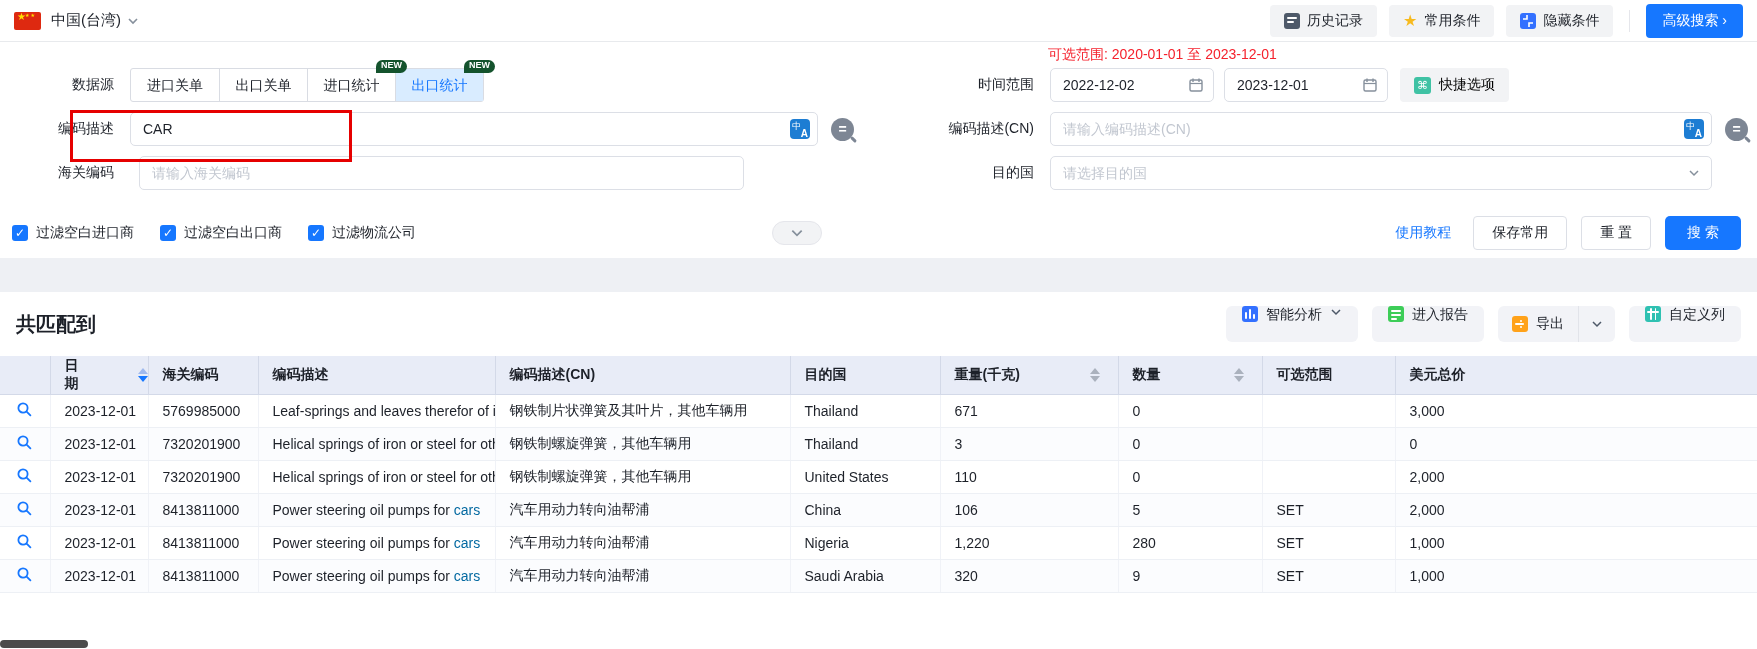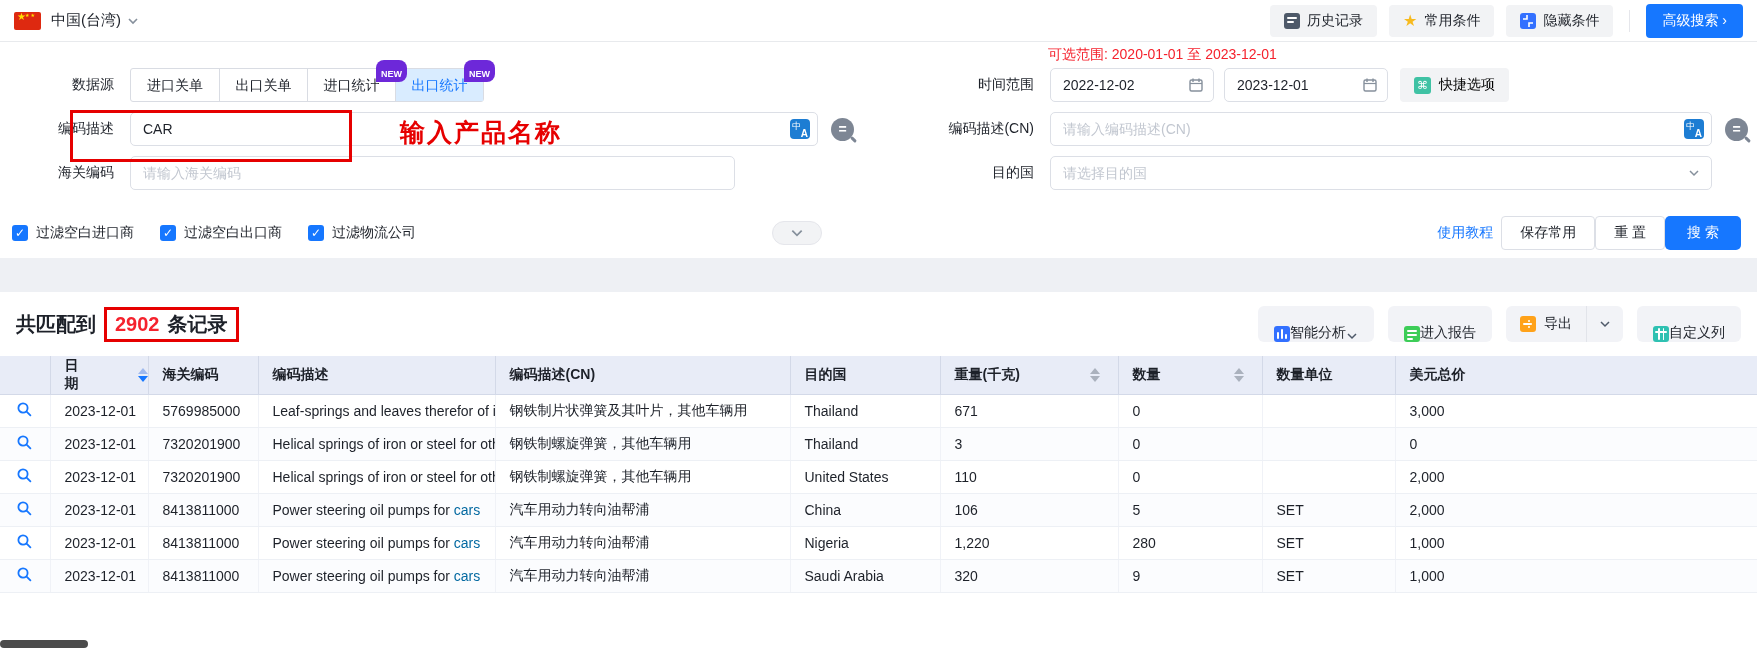--- a/index.html
+++ b/index.html
@@ -26,21 +26,21 @@
   .f-right { flex:1; }
   .f-row { display:flex; align-items:center; height:34px; margin-bottom:10px; position:relative; }
   .f-label { width:130px; flex:none; text-align:right; padding-right:16px; font-size:14px; color:#1d2129; }
   .f-label-r { width:170px; flex:none; text-align:right; padding-right:16px; font-size:14px; color:#1d2129; }
 
   
   .tabs { display:flex; border:1px solid #d9dce3; border-radius:3px; background:#fff; }
   .tab { position:relative; width:88px; height:32px; line-height:32px; text-align:center; font-size:14px; color:#1d2129; cursor:pointer; border-left:1px solid #d9dce3; }
   .tab:first-child { border-left:none; }
   .tab.active { background:#d9ecff; color:#1677ff; }
-  .new-badge { position:absolute; top:-9px; right:-12px; background:#6d28d9; color:#fff; font-size:9px; font-weight:bold; line-height:1; padding:10px 5px 3px; border-radius:8px 8px 8px 0; z-index:3; }
+  .new-badge { position:absolute; top:-9px; right:-12px; background:#14532d; color:#fff; font-size:9px; font-weight:bold; line-height:1; padding:1px 5px 3px; border-radius:8px 8px 8px 0; z-index:3; }
 
   
   .inp-wrap { position:relative; display:flex; align-items:center; }
   .inp { height:34px; border:1px solid #dcdfe6; border-radius:5px; font-size:14px; color:#1d2129; padding:0 12px; outline:none; background:#fff; font-family:inherit; }
   .inp::placeholder { color:#c2c7d0; }
   .date-hint { position:absolute; left:168px; top:-22px; color:#f5222d; font-size:14px; white-space:nowrap; }
   .date-inp { width:164px; }
   .cal-ico { position:absolute; top:9px; width:16px; height:16px; }
   .quick-btn { display:inline-flex; align-items:center; gap:8px; height:34px; padding:0 14px; background:#f2f3f5; border:none; border-radius:4px; font-size:14px; cursor:pointer; margin-left:12px; font-family:inherit; }
   .cmd-ico { width:17px; height:17px; background:#3fc2a4; color:#fff; border-radius:3px; font-size:11px; line-height:17px; text-align:center; }
@@ -51,39 +51,39 @@
   .eq-ico { width:23px; height:23px; margin-left:13px; background:#7d8694; border-radius:50%; color:#fff; font-size:14px; font-weight:bold; line-height:22px; text-align:center; position:relative; cursor:pointer; flex:none; }
   .eq-ico::after { content:""; position:absolute; width:3px; height:7px; background:#7d8694; right:-1px; bottom:-2px; transform:rotate(-45deg); border-radius:2px; }
   .sel-chev { position:absolute; right:12px; top:11px; width:12px; height:12px; }
 
   
   .check-row { display:flex; align-items:center; margin-top:16px; padding-left:12px; padding-right:16px; height:34px; }
   .cb-item { display:flex; align-items:center; gap:8px; margin-right:26px; cursor:pointer; }
   .cb-box { width:16px; height:16px; background:#1677ff; border-radius:3px; color:#fff; font-size:12px; line-height:16px; text-align:center; flex:none; }
   .cb-label { font-size:14px; }
   .collapse-pill { margin-left:330px; width:50px; height:24px; background:#f2f3f5; border:1px solid #e5e6eb; border-radius:12px; display:flex; align-items:center; justify-content:center; cursor:pointer; }
-  .check-row-right { margin-left:auto; display:flex; align-items:center; }
+  .check-row-right { margin-left:auto; display:flex; align-items:center; gap:14px; }
   .link { color:#1677ff; font-size:14px; cursor:pointer; margin-right:8px; }
   .btn-plain { height:34px; padding:0 18px; background:#fff; border:1px solid #dcdfe6; border-radius:4px; font-size:14px; color:#1d2129; cursor:pointer; font-family:inherit; }
   .btn-primary { height:34px; padding:0 22px; background:#1677ff; border:none; border-radius:5px; font-size:14px; color:#fff; cursor:pointer; font-family:inherit; }
 
   
   .red-box { position:absolute; left:70px; top:68px; width:282px; height:52px; border:3px solid #e60000; pointer-events:none; z-index:5; }
   .red-note { position:absolute; left:400px; top:74px; color:#e60000; font-size:25px; font-weight:bold; letter-spacing:2px; pointer-events:none; z-index:5; }
 
   .gray-band { height:34px; background:#eef0f4; }
 
   
   .results { padding-top:14px; }
   .results-head { display:flex; align-items:center; padding:0 16px; }
   .res-title { display:flex; align-items:center; font-size:20px; font-weight:bold; color:#1d2129; }
   .count-box { display:inline-flex; align-items:center; border:3px solid #e60000; padding:1px 8px; margin-left:8px; gap:8px; }
   .count-num { color:#f5222d; }
   .res-tools { margin-left:auto; display:flex; align-items:center; gap:14px; }
-  .tool-btn { display:inline-flex; align-items:flex-end; height:36px; padding:0 16px; background:#f2f3f7; border:none; border-radius:6px; font-size:14px; color:#1d2129; cursor:pointer; font-family:inherit; }
+  .tool-btn { display:inline-flex; align-items:flex-start; gap:8px; height:36px; padding:0 16px; background:#f2f3f7; border:none; border-radius:6px; font-size:14px; color:#1d2129; cursor:pointer; font-family:inherit; }
   .tool-split { display:inline-flex; align-items:stretch; background:#f2f3f7; border-radius:6px; overflow:hidden; }
   .tool-split .part-main { display:inline-flex; align-items:center; gap:8px; padding:0 14px; height:36px; cursor:pointer; font-size:14px; }
   .tool-split .part-arrow { display:inline-flex; align-items:center; padding:0 12px; border-left:1px solid #e2e4ea; cursor:pointer; }
   .ico16 { width:16px; height:16px; border-radius:3px; position:relative; flex:none; }
   .ico-analysis { background:#3370ff; }
   .ico-report { background:#3dcd58; }
   .ico-export { background:#ffa21a; }
   .ico-cols { background:#2fc1b2; }
   .ico16 .bar { position:absolute; background:#fff; border-radius:1px; }
   .ico-history { width:16px; height:16px; background:#4e5969; border-radius:3px; position:relative; }
@@ -167,21 +167,21 @@
             <input class="inp" style="width: 688px;" value="CAR">
             <span class="trans-ico">
                 <i class="zh">中</i>
                 <i class="en">A</i>
               </span>
           </div>
           <span class="eq-ico">=</span>
         </div>
         <div class="f-row">
           <span class="f-label">海关编码</span>
-          <input class="inp" style="width: 605px;" placeholder="请输入海关编码">
+          <input class="inp" style="width: 605px; margin-left: 9px;" placeholder="请输入海关编码">
         </div>
       </div>
 
       <div class="f-right">
         <div class="f-row">
           <span class="date-hint">可选范围: 2020-01-01 至 2023-12-01</span>
           <span class="f-label-r">时间范围</span>
           <div class="inp-wrap">
             <input class="inp date-inp" value="2022-12-02" style="">
             <svg class="cal-ico" style="right:10px;" viewBox="0 0 16 16">
@@ -248,33 +248,28 @@
       </span>
       <div class="check-row-right">
         <span class="link">使用教程</span>
         <button class="btn-plain">保存常用</button>
         <button class="btn-plain">重 置</button>
         <button class="btn-primary">搜 索</button>
       </div>
     </div>
 
     <div class="red-box"></div>
-    <div class="red-note">输入产品名称</div>
   </div>
 
   <div class="gray-band"></div>
 
   <div class="results">
     <div class="results-head">
       <div class="res-title">
         <span>共匹配到</span>
-        <span class="count-box">
-          <span class="count-num">2902</span>
-          <span>条记录</span>
-        </span>
       </div>
       <div class="res-tools">
         <button class="tool-btn">
           <span class="ico16 ico-analysis">
               <span class="bar" style="left:3px;bottom:3px;width:2px;height:7px;"></span>
               <span class="bar" style="left:7px;bottom:3px;width:2px;height:10px;"></span>
               <span class="bar" style="left:11px;bottom:3px;width:2px;height:5px;"></span>
             </span>
           <span>智能分析</span>
           <svg width="12" height="12" viewBox="0 0 12 12">
@@ -374,21 +369,21 @@
               <span class="th-inner">
                 <span>数量</span>
                 <span class="sorter gray pushed">
                   <span class="car-up"></span>
                   <span class="car-down"></span>
                 </span>
               </span>
             </th>
           <th>
               <span class="th-inner">
-                <span>数量单位</span>
+                <span>可选范围</span>
               </span>
             </th>
           <th>
               <span class="th-inner">
                 <span>美元总价</span>
               </span>
             </th>
         </tr>
       </thead>
       <tbody>

